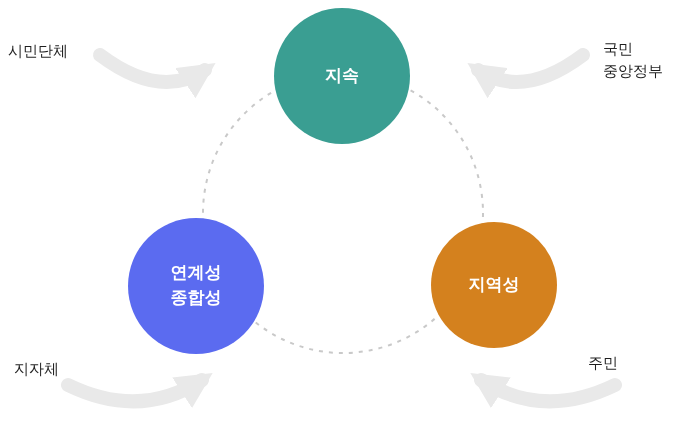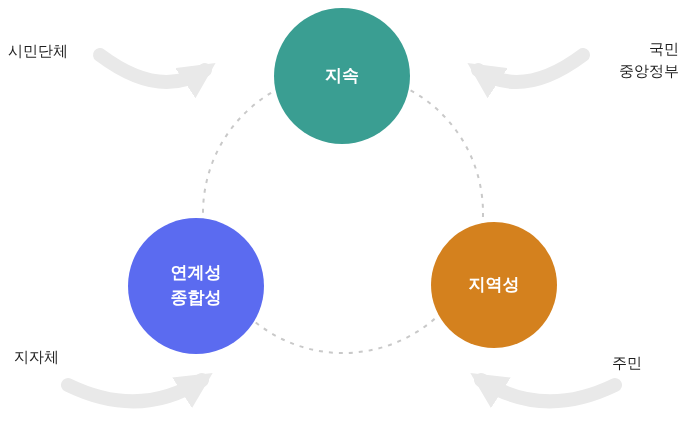--- a/index.html
+++ b/index.html
@@ -39,23 +39,23 @@
   .node-right { left: 431px; top: 222px; width: 126px; height: 126px; }
   .node span { display: block; }
   .outer-label {
     position: absolute;
     font-size: 15px;
     line-height: 1.45;
     color: #1f1f1f;
     white-space: nowrap;
   }
   .lbl-top-left     { left: 8px;   top: 40px; }
-  .lbl-top-right    { right: 4px;  top: 38px; width: 76px; text-align: right; white-space: normal; }
-  .lbl-bottom-left  { left: 14px;  top: 346px; }
-  .lbl-bottom-right { left: 612px; top: 352px; }
+  .lbl-top-right    { right: 4px;  top: 38px; width: 76px; text-align: left; white-space: normal; }
+  .lbl-bottom-left  { left: 14px;  top: 358px; }
+  .lbl-bottom-right { left: 588px; top: 352px; }
 </style>
 </head>
 <body>
 
 <div class="stage">
 
   <svg class="bg-layer" viewBox="0 0 683 422">
     <defs>
       <marker id="ah" viewBox="0 0 10 10" refX="6.5" refY="5" markerWidth="2.6" markerHeight="2.6" orient="auto">
         <path d="M0,0 L10,5 L0,10 z" fill="#E9E9E9"></path>

